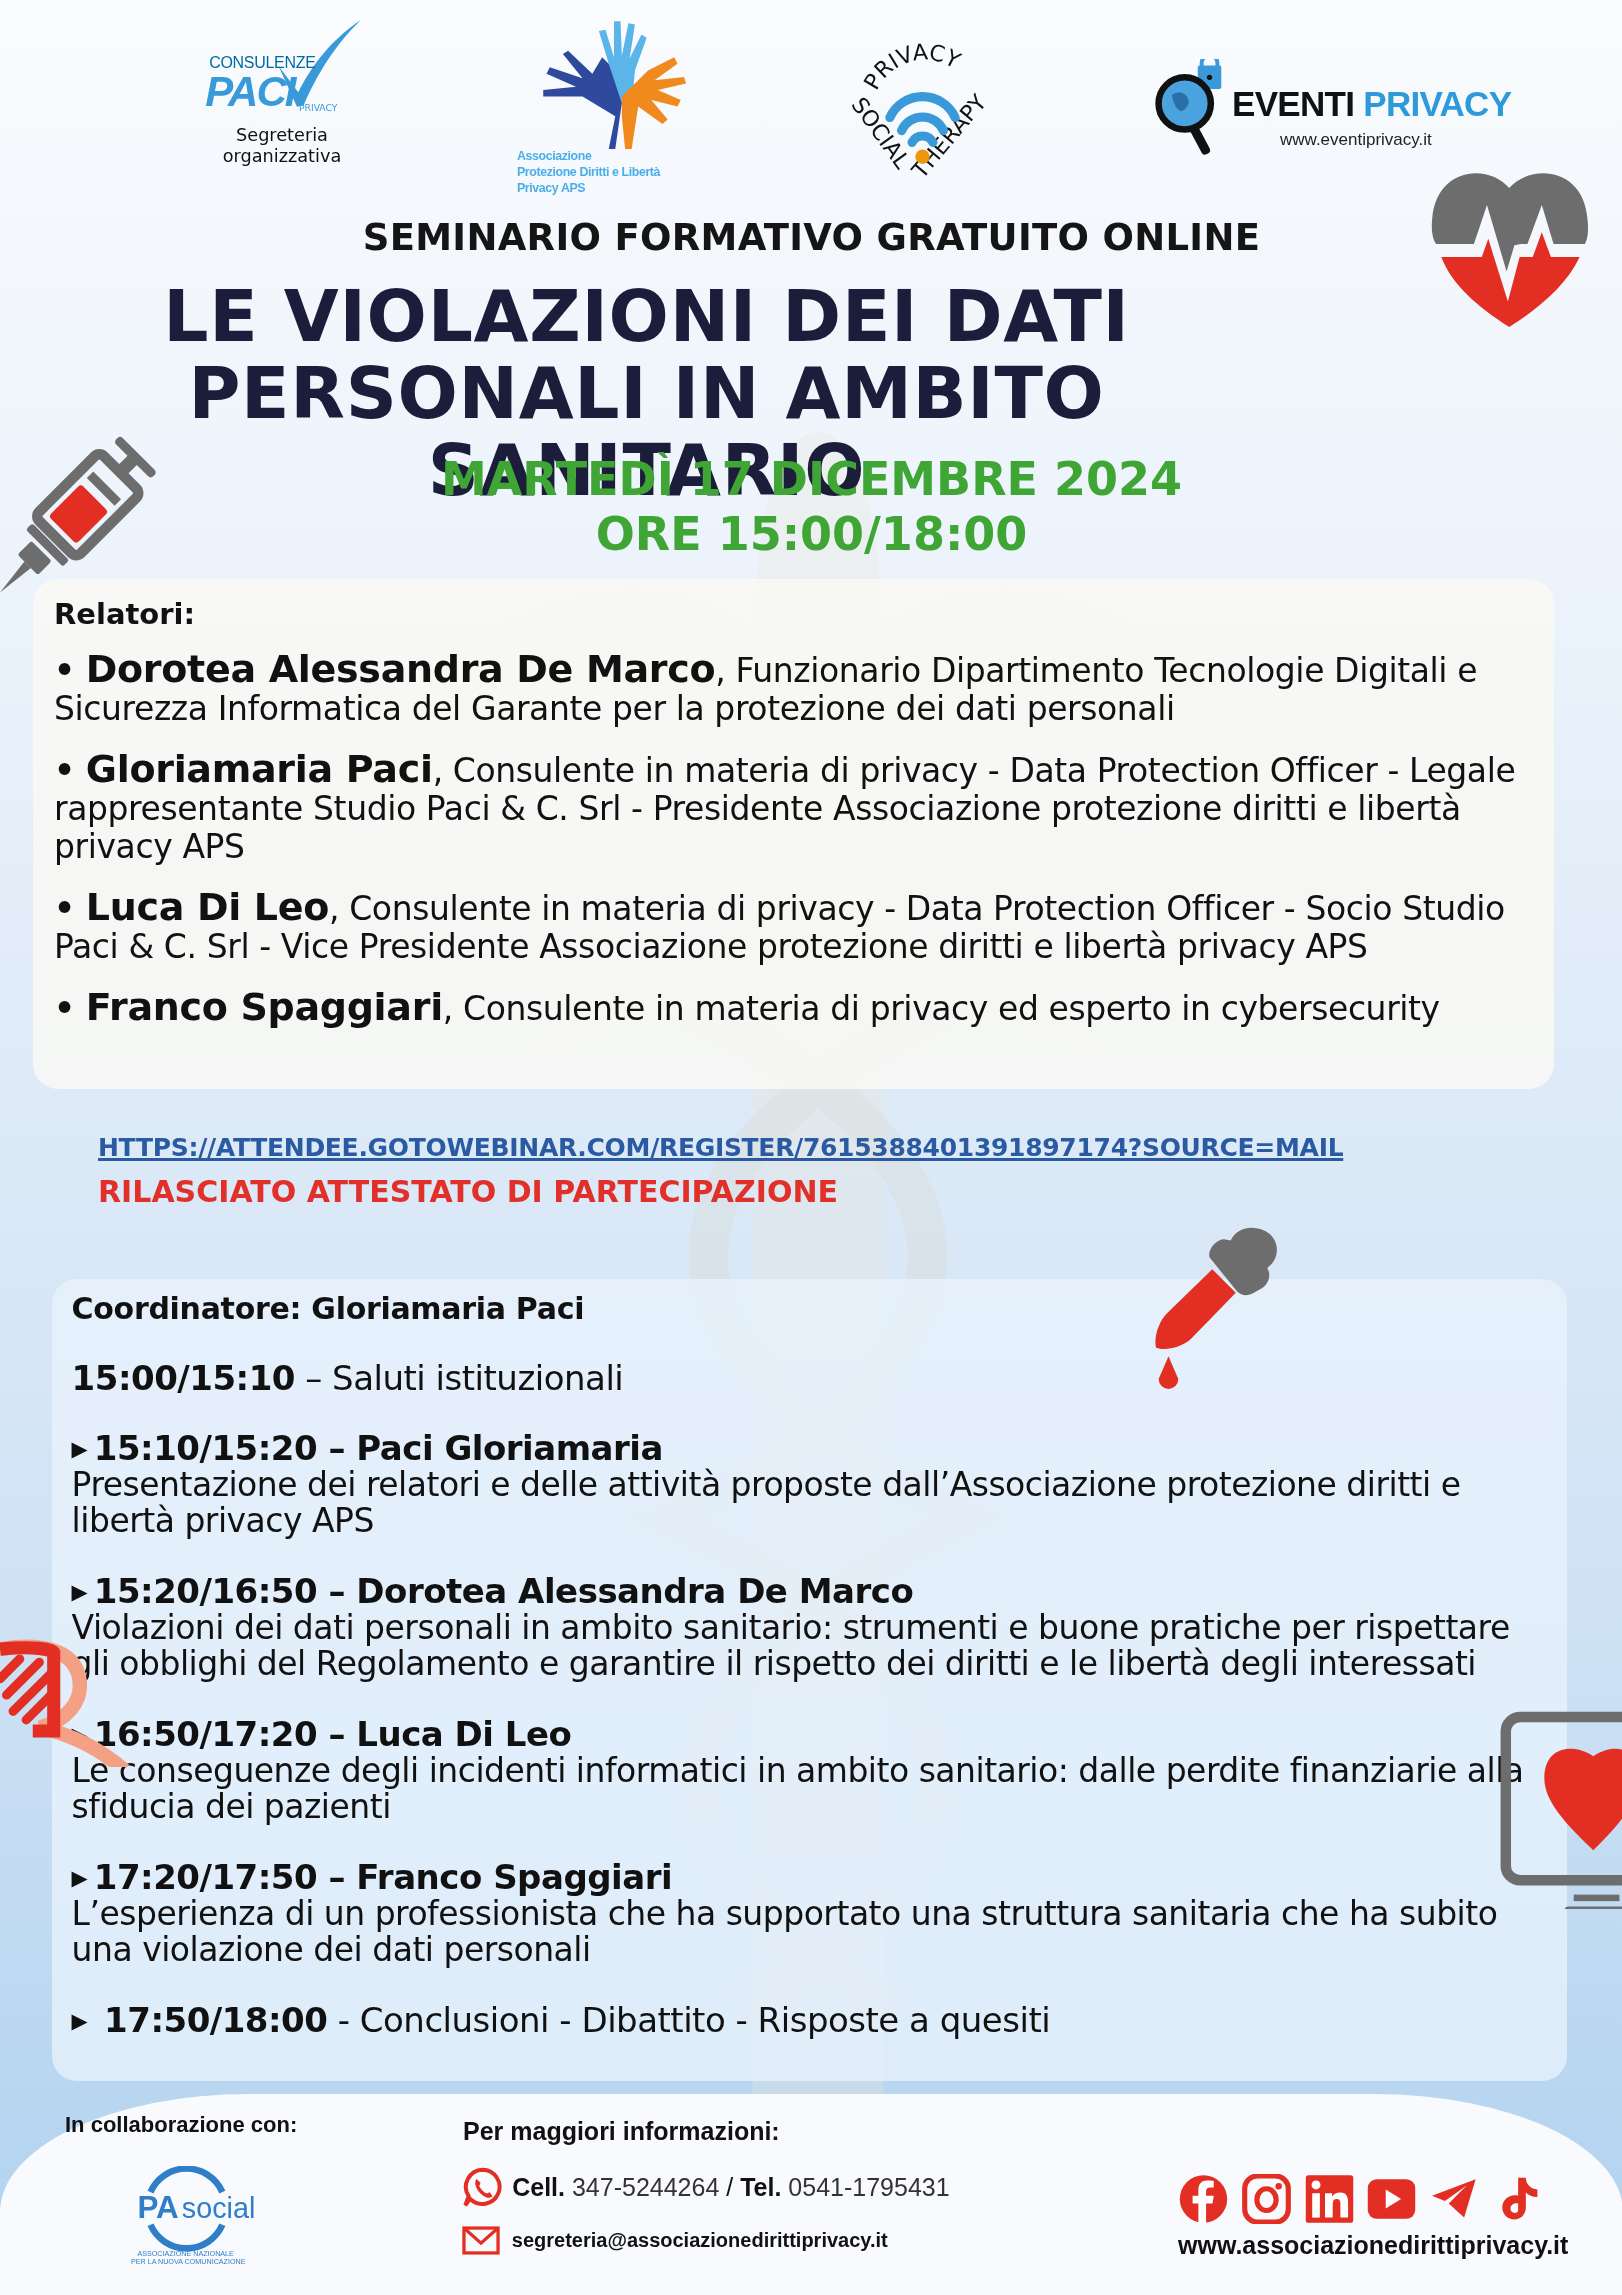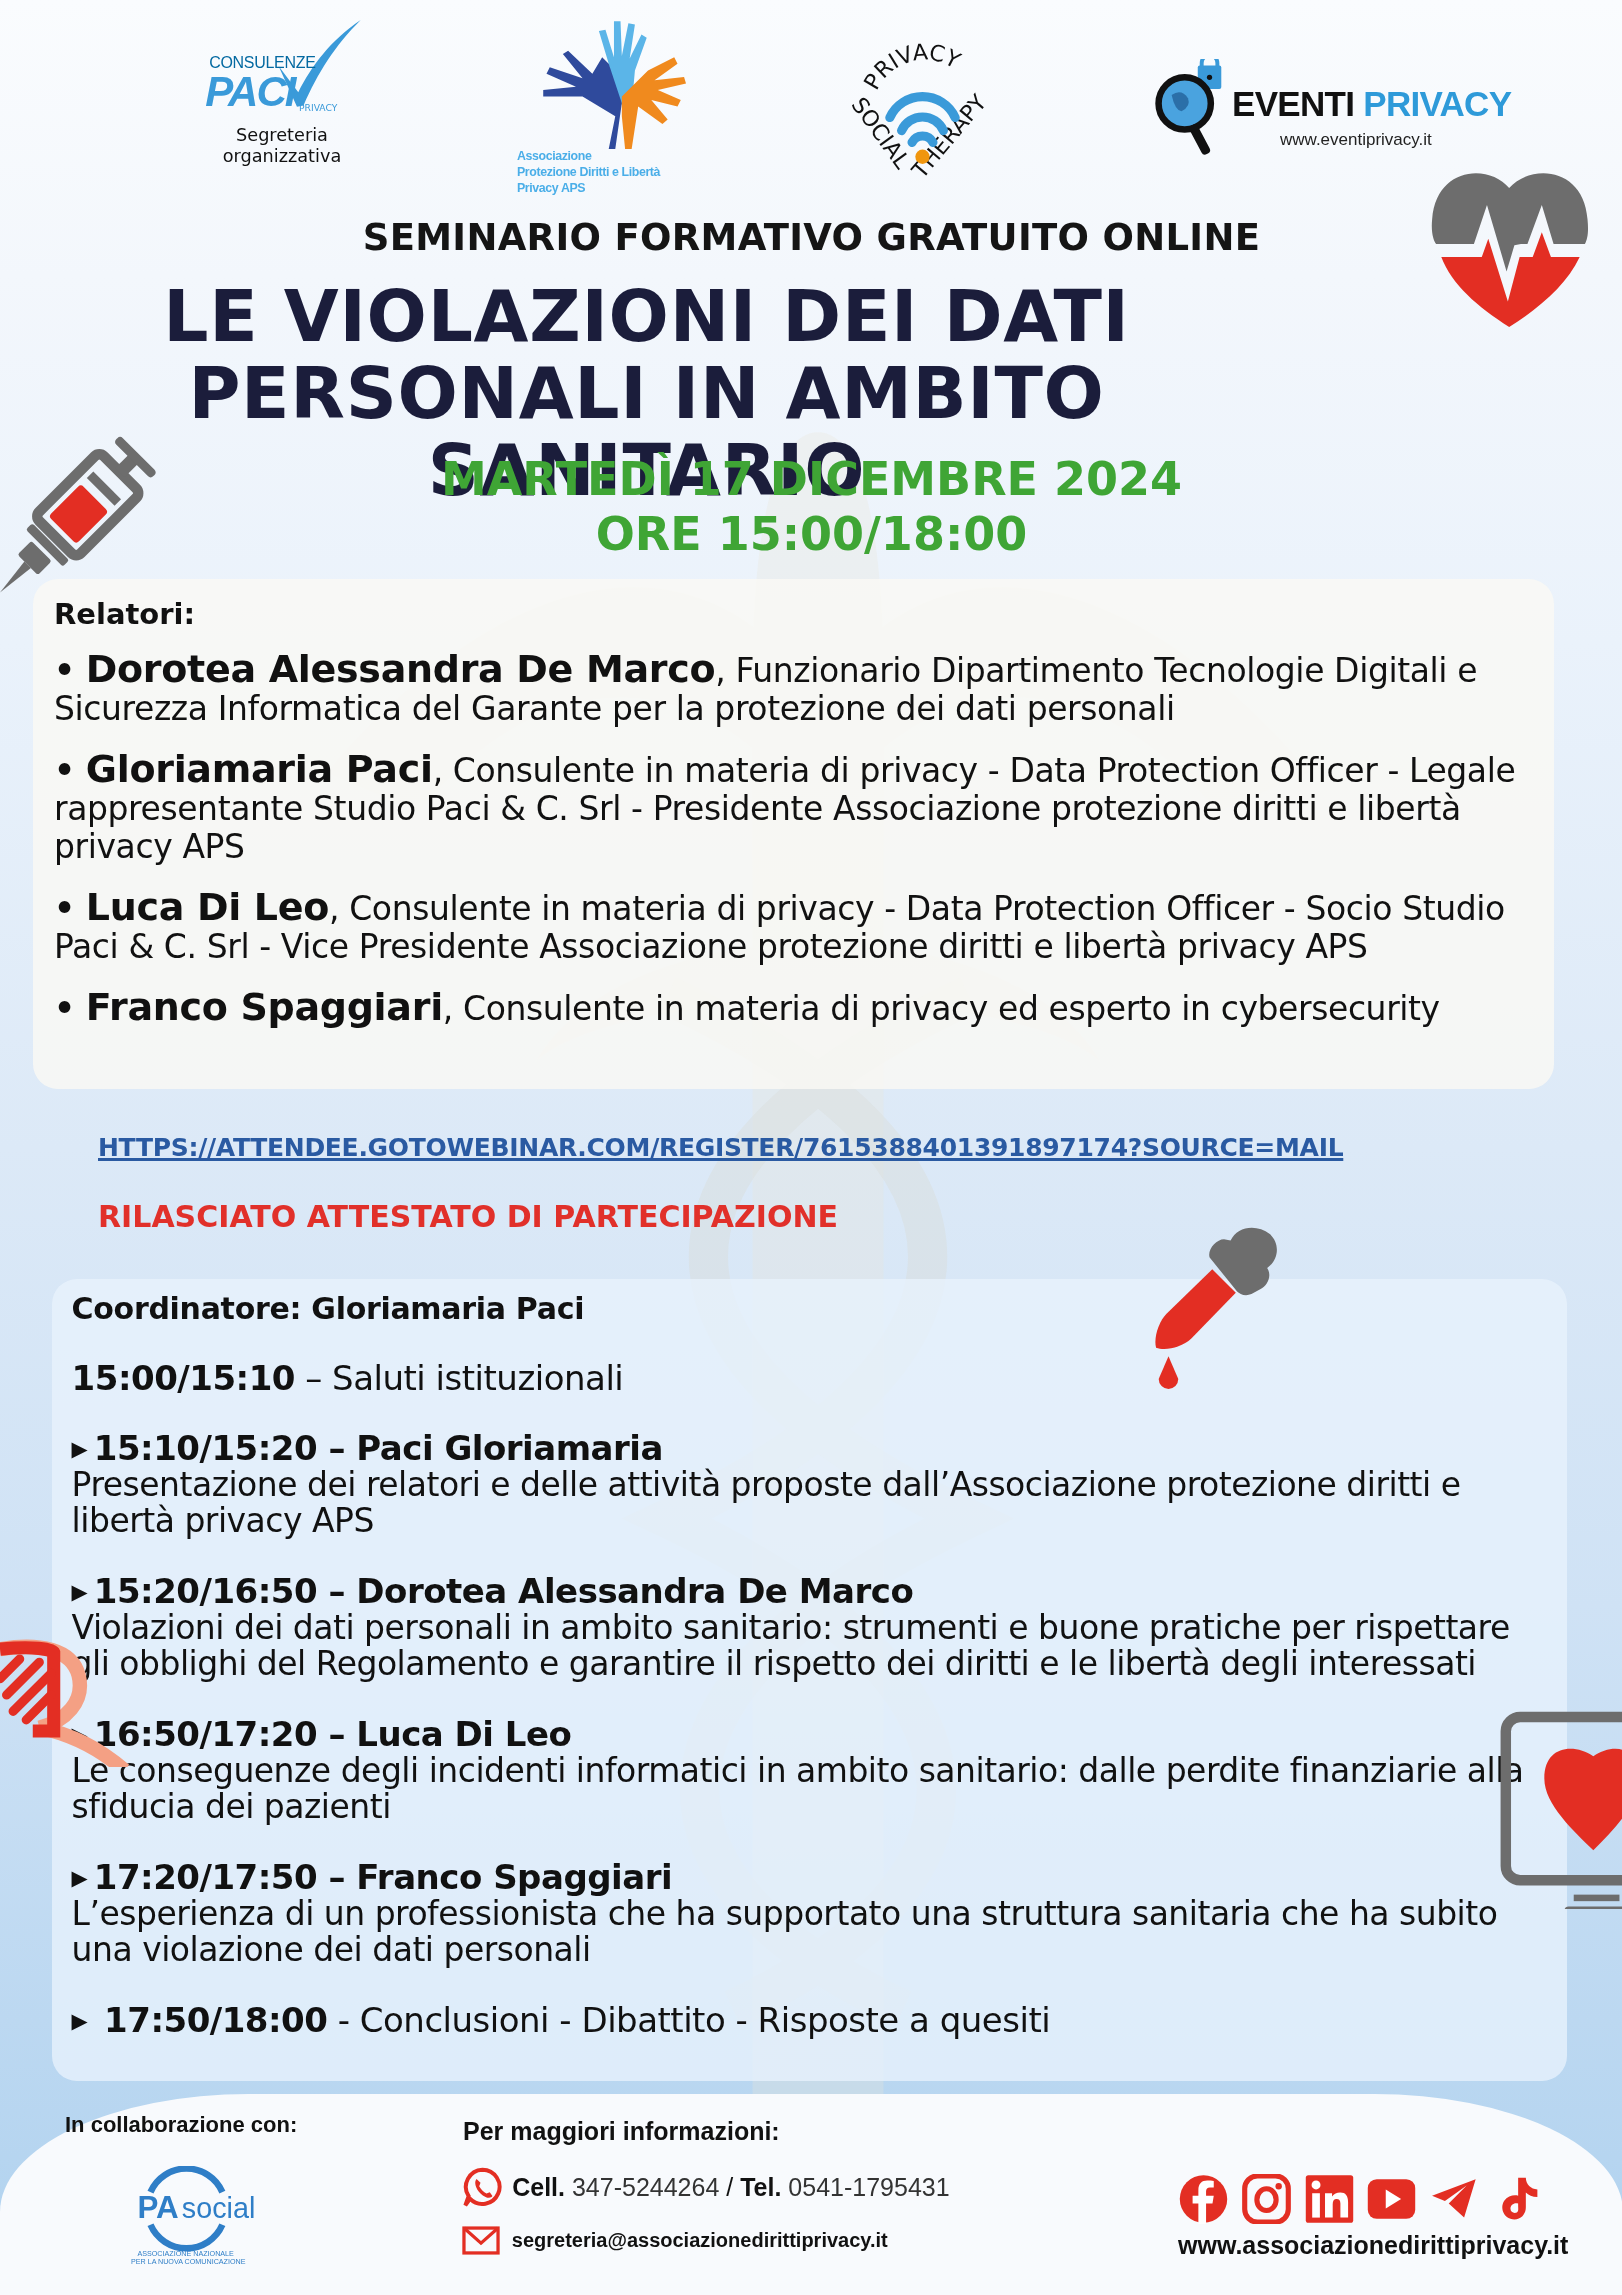--- a/index.html
+++ b/index.html
@@ -48,21 +48,21 @@
   .speakers-card { left: 33px; top: 579px; width: 1521px; height: 510px; background: rgba(250,249,244,0.82); border-radius: 25px; padding: 18.3px 21px; }
   .card-label { font-family: "DejaVu Sans", sans-serif; font-weight: bold; font-size: 29px; color: #111; margin-bottom: 18.3px; }
   .speaker { font-family: "DejaVu Sans", sans-serif; font-size: 33px; line-height: 38px; color: #111; margin-bottom: 22px; letter-spacing: -0.4px; }
   .speaker .name { font-weight: bold; font-size: 38px; letter-spacing: -0.3px; }
   .speaker .bullet { font-weight: bold; }
 
   
   .reg { left: 98px; top: 1120px; width: 1440px; }
   .reg-label { font-family: "DejaVu Sans", sans-serif; font-weight: bold; font-size: 30px; color: #e1302a; }
   .reg-url { display:block; margin-top: 13px; font-family: "DejaVu Sans", sans-serif; font-weight: bold; font-size: 25px; color: #2a5aa2; text-decoration: underline; text-decoration-thickness: 2.6px; letter-spacing: -0.3px; }
-  .reg-cert { margin-top: 37px; font-family: "DejaVu Sans", sans-serif; font-weight: bold; font-size: 30px; color: #e1302a; }
+  .reg-cert { margin-top: 12px; font-family: "DejaVu Sans", sans-serif; font-weight: bold; font-size: 30px; color: #e1302a; }
 
   .dropper { left: 1139px; top: 1217px; width: 157px; height: 183px; }
 
   
   .agenda-card { left: 52px; top: 1279px; width: 1515px; height: 802px; background: rgba(232,242,252,0.78); border-radius: 25px; padding: 11.8px 19.6px; }
   .coord { font-family: "DejaVu Sans", sans-serif; font-weight: bold; font-size: 30px; color: #111; margin-bottom: 34px; letter-spacing: -0.3px; }
   .agenda-item { font-family: "DejaVu Sans", sans-serif; font-size: 33px; line-height: 36px; color: #111; margin-bottom: 34px; letter-spacing: -0.5px; }
   .agenda-item .head { font-size: 34px; }
   .agenda-item .time, .agenda-item .who { font-weight: bold; }
   .agenda-item .arrow { font-size: 21px; vertical-align: 3.9px; margin-right: 6.5px; }

